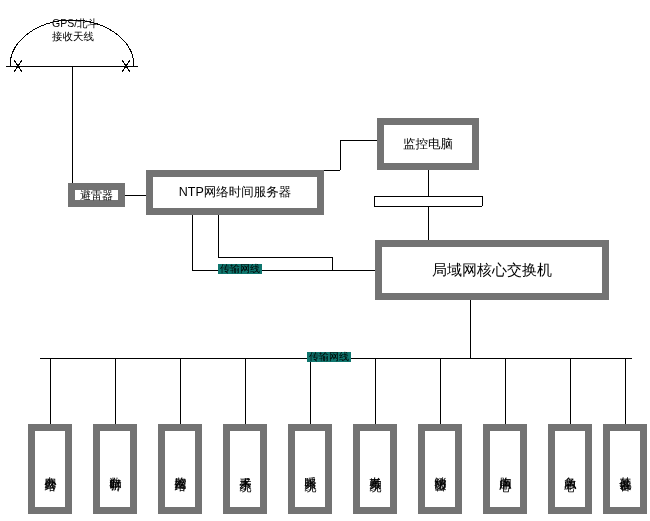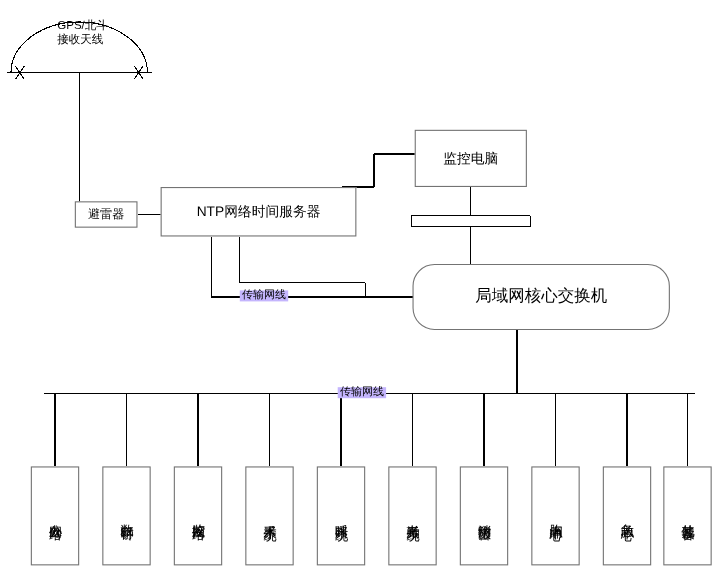--- a/index.html
+++ b/index.html
@@ -8,53 +8,53 @@
     background:#ffffff;
     font-family:"Liberation Sans","DejaVu Sans",sans-serif;
     color:#000;
     position:relative;
     overflow:hidden;
   }
   #diagram{position:absolute;left:0;top:0;width:650px;height:521px;}
   .node{
     position:absolute;
     box-sizing:border-box;
-    border:1px solid #737373;
+    border:7px solid #737373;
     background:#fff;
     display:flex;
     align-items:center;
     justify-content:center;
     text-align:center;
     line-height:1.15;
     font-size:12px;
     white-space:pre-line;
   }
   .vert{
     writing-mode:vertical-rl;
     text-orientation:upright;
     letter-spacing:1px;
     line-height:1.25;
     white-space:pre-line;
   }
   .plainlabel{
     position:absolute;
-    background:#c4b5fd;
+    background:#0f766e;
     font-size:10px;
     padding:0 2px;
     white-space:nowrap;
     line-height:1;
   }
   .antenna-label{
     position:absolute;
     font-size:10.5px;
     line-height:1.25;
     white-space:pre-line;
     text-align:left;
   }
-  .big{font-size:15px;border-radius:20px;}
+  .big{font-size:15px;}
   .med{font-size:12.5px;}
   .small{font-size:11px;}
 </style>
 </head>
 <body>
 
 <svg id="diagram" viewBox="0 0 650 521" xmlns="http://www.w3.org/2000/svg">
   <g stroke="#000" stroke-width="1" fill="none" shape-rendering="crispEdges">
 
     <path d="M10 66 A62 46 0 0 1 134 66" stroke="#000" stroke-width="1" fill="#ffffff"></path>

